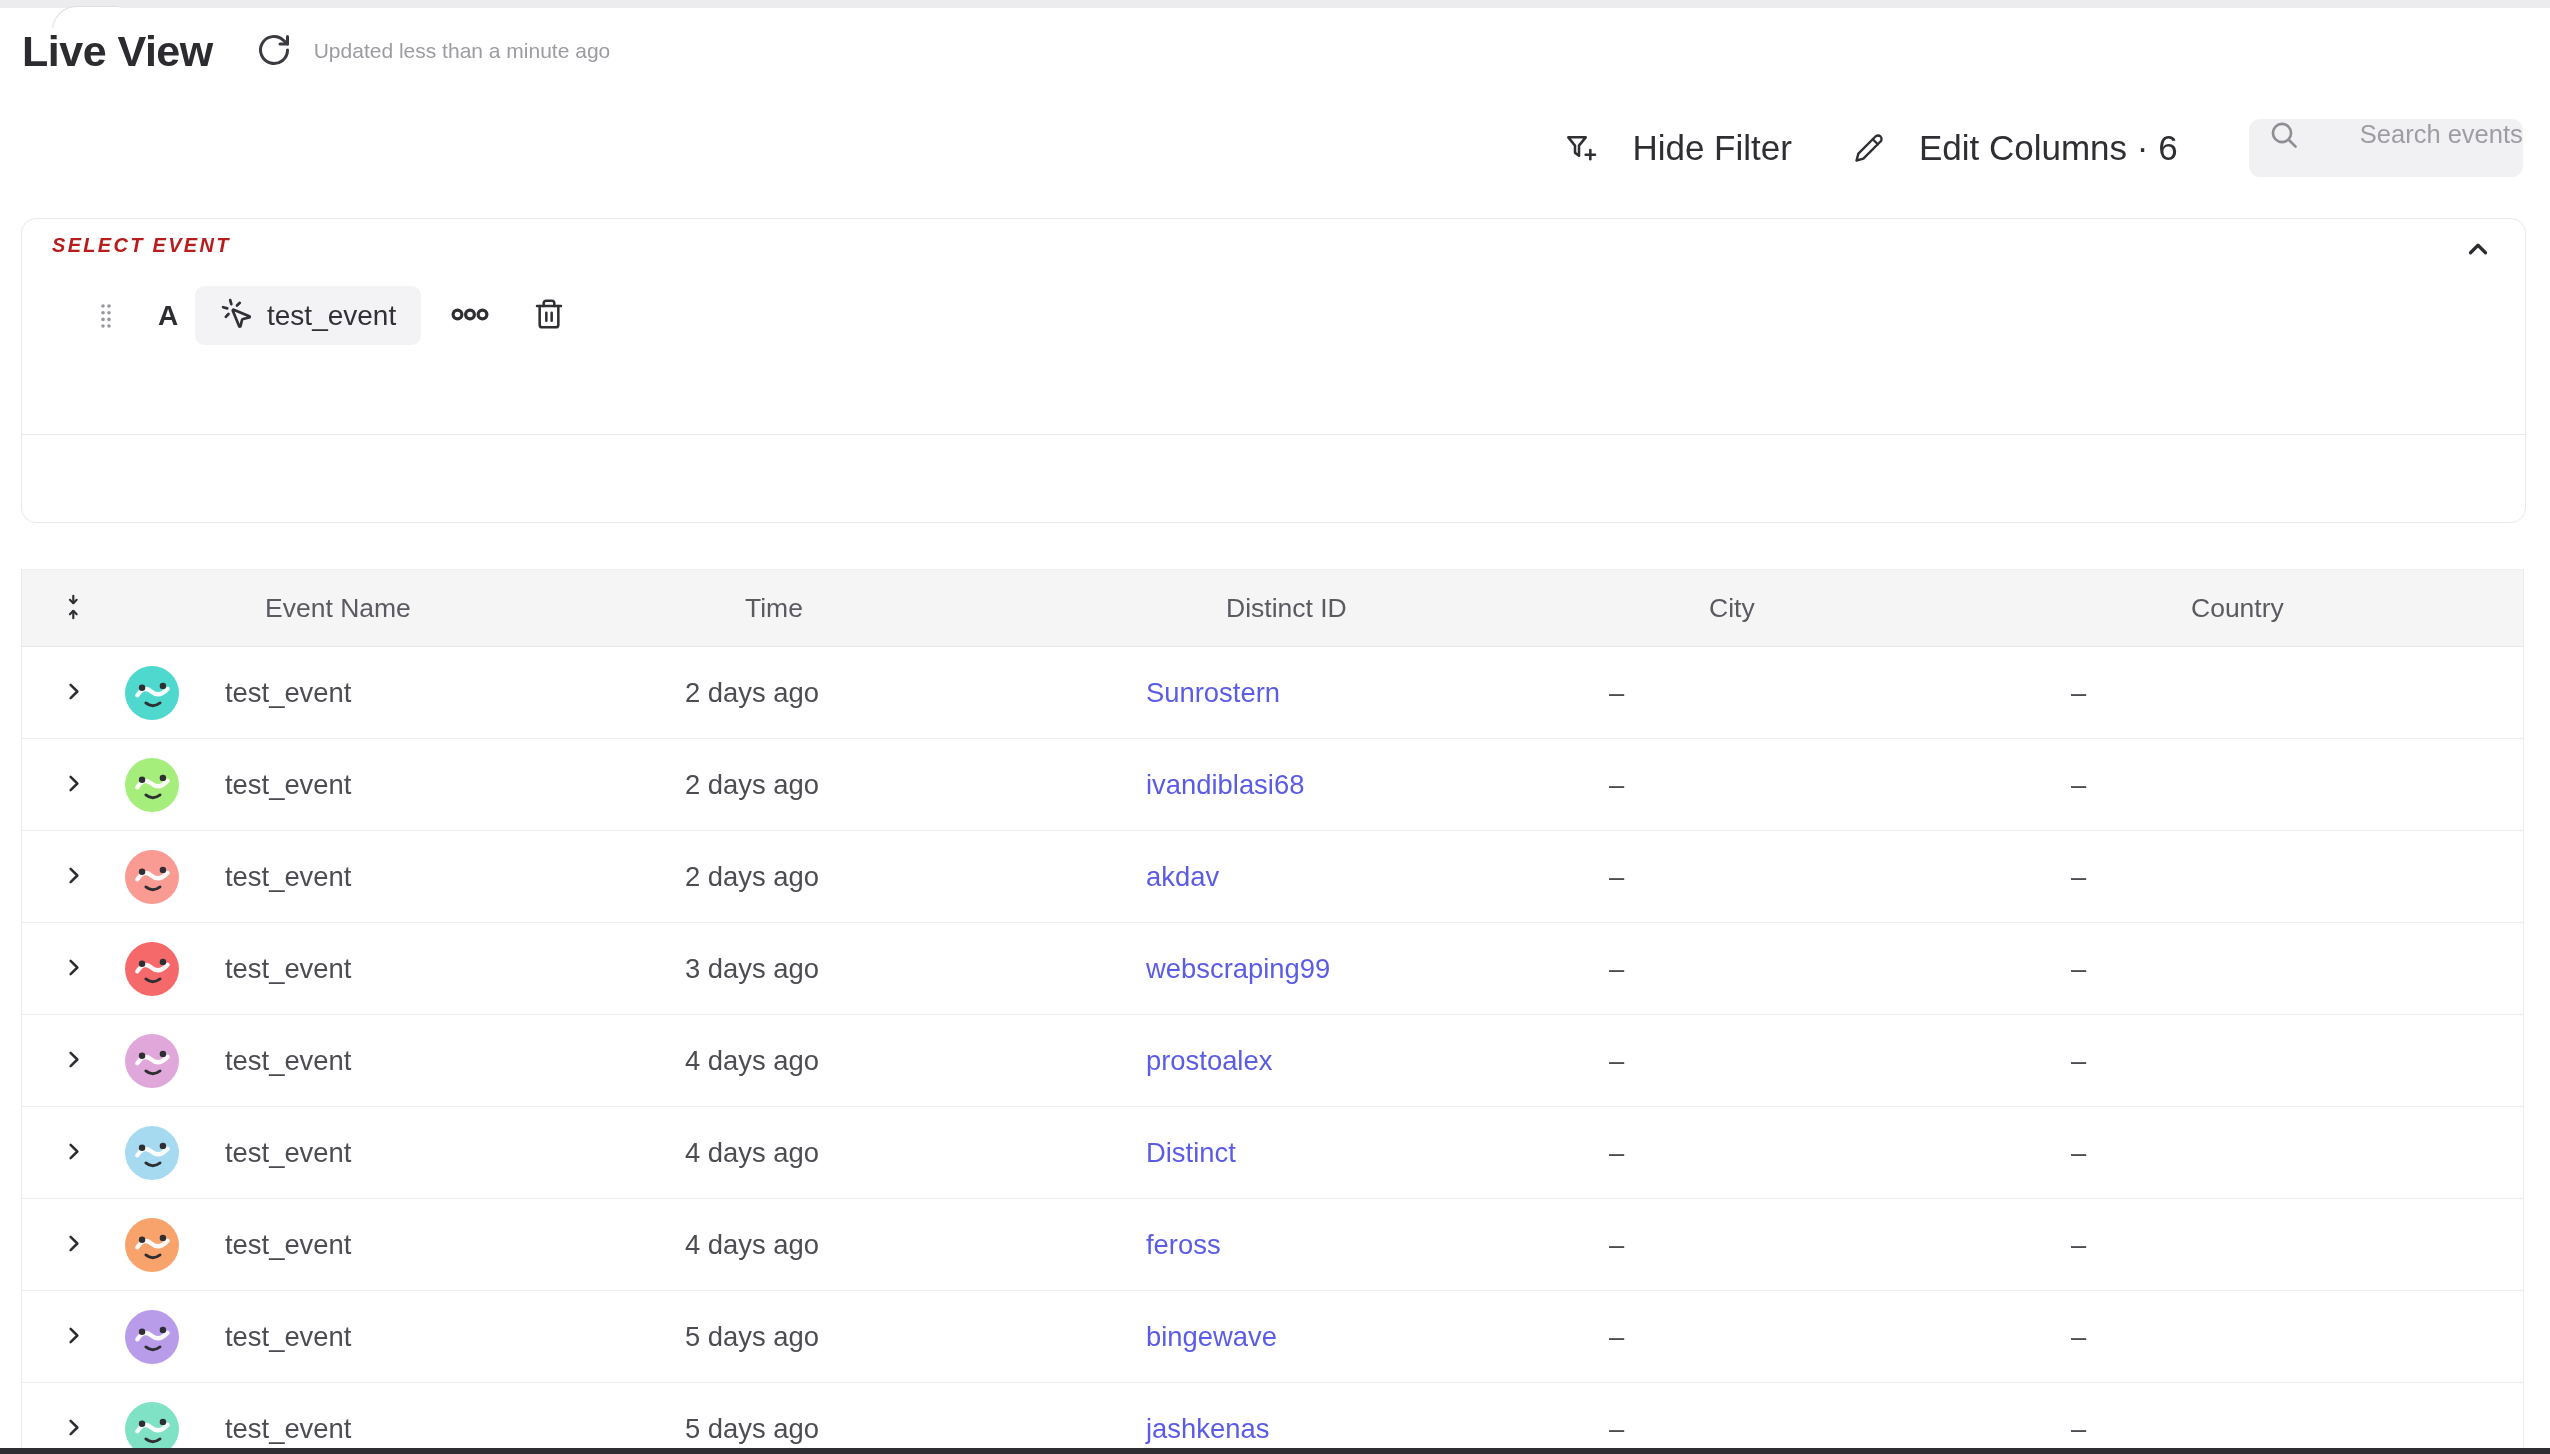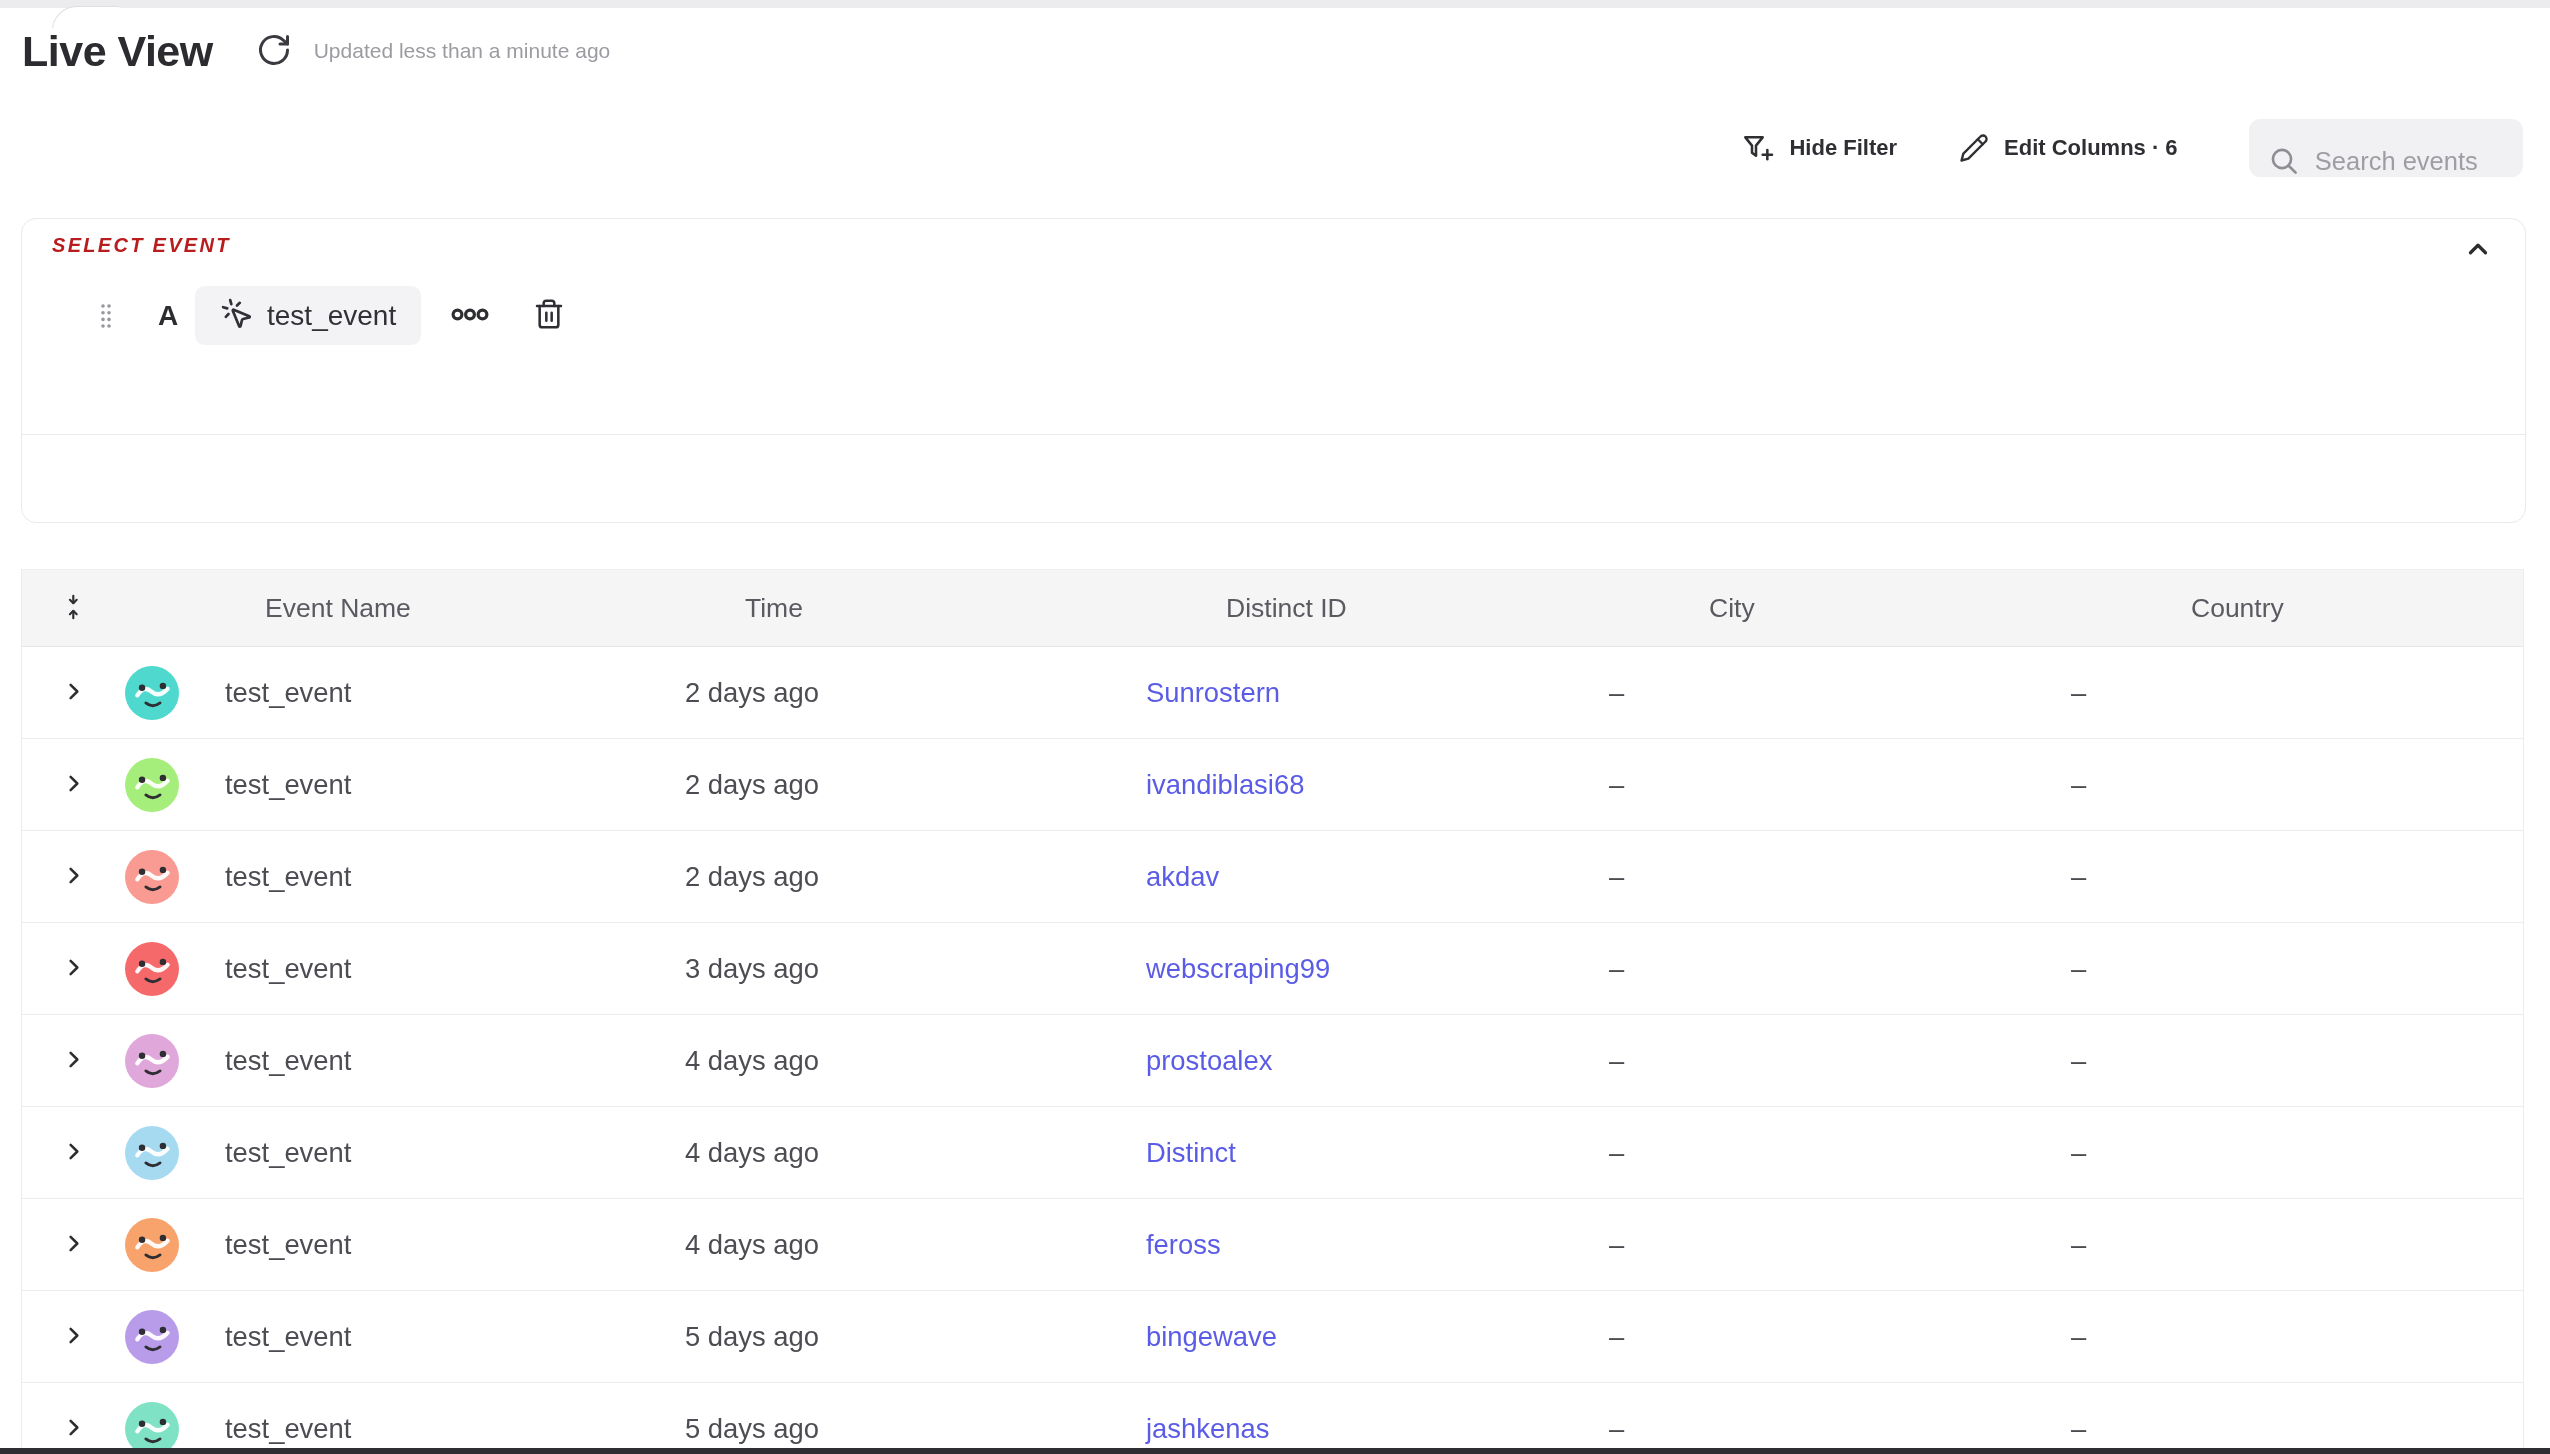--- a/index.html
+++ b/index.html
@@ -23,26 +23,26 @@
   
   .title-row{position:absolute;left:22px;top:24.6px;display:flex;align-items:center;}
   .page-title{font-size:43px;font-weight:700;color:#2b2b30;letter-spacing:-0.5px;line-height:53px;}
   .refresh-btn{margin-left:40px;width:42px;height:42px;border:none;background:transparent;padding:0;
     display:flex;align-items:center;justify-content:center;cursor:pointer;}
   .updated-text{margin-left:19px;font-size:21px;color:#9b9ba1;}
 
   
   .controls-row{position:absolute;top:118px;right:27.4px;height:59px;display:flex;align-items:center;}
   .tool-btn{display:flex;align-items:center;border:none;background:transparent;padding:0;cursor:pointer;
-    font-family:inherit;font-size:22px;font-weight:700;color:#2e2e33;}
+    font-family:inherit;font-size:35px;font-weight:400;color:#2e2e33;gap:20px;}
   .tool-btn .t-icon{display:flex;align-items:center;margin-right:15px;}
   .btn-hide-filter{margin-right:62px;}
   .btn-edit-columns{margin-right:71px;}
   .search-box{position:relative;width:274px;height:58px;background:#f1f1f3;border-radius:11.4px;
-    display:flex;align-items:flex-end;}
+    display:flex;align-items:flex-start;gap:45px;}
   .search-box .s-icon{margin-left:19px;display:flex;align-items:center;}
   .search-input{border:none;background:transparent;outline:none;margin-left:13.2px;width:208px;
     font-family:inherit;font-size:25.5px;color:#45454b;}
   .search-input::placeholder{color:#9d9da3;}
 
   
   .panel{position:absolute;left:21px;top:218px;width:2505px;height:305px;
     border:1.9px solid #e9e9eb;border-radius:15px;box-sizing:border-box;background:#fff;}
   .panel-top{position:relative;height:216px;border-bottom:1.9px solid #e9e9eb;box-sizing:border-box;}
   .section-label{position:absolute;left:30px;top:15px;font-size:20px;font-weight:700;

